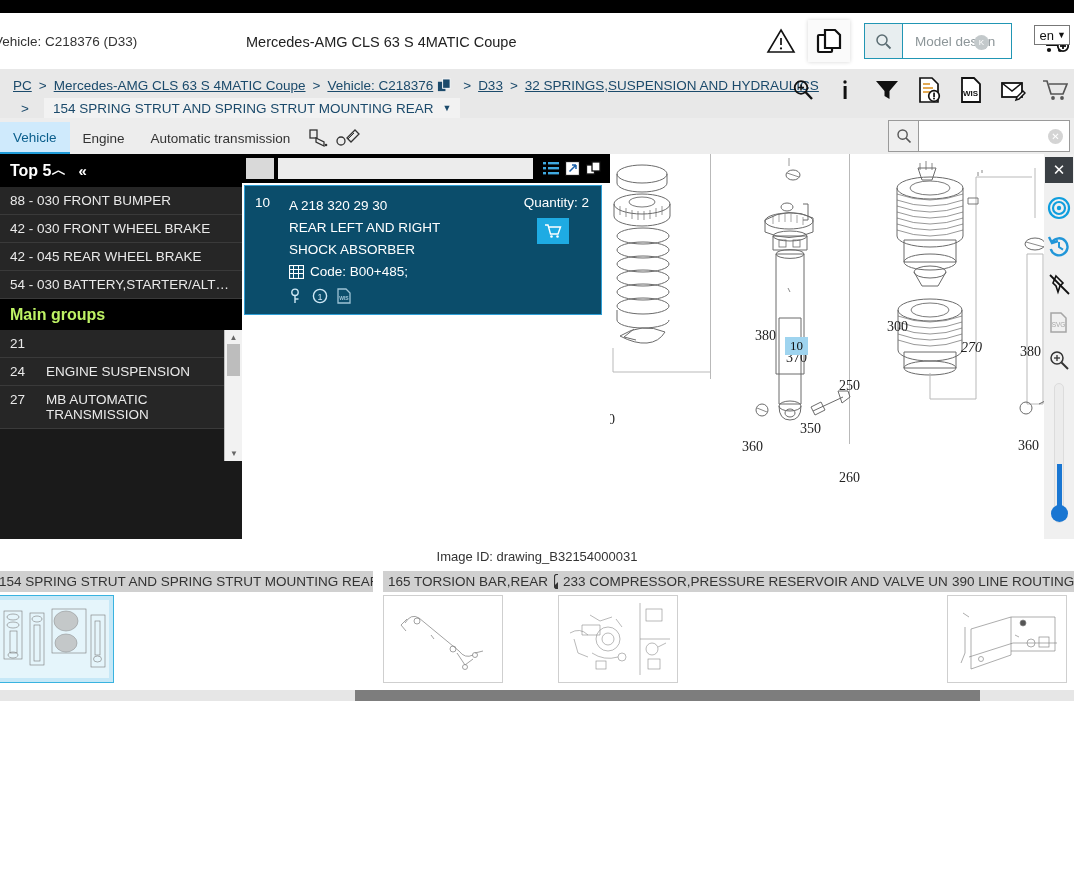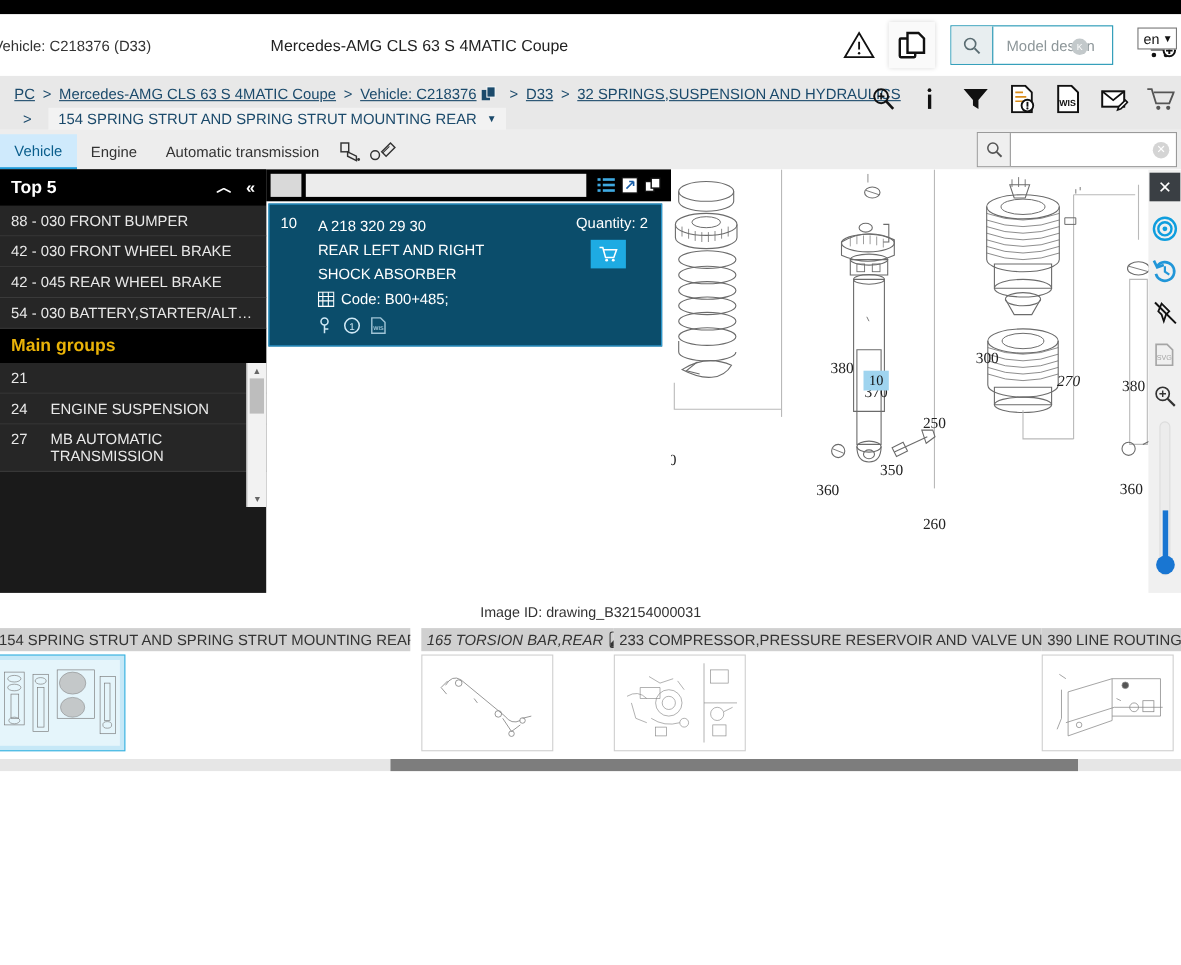--- a/index.html
+++ b/index.html
@@ -100,30 +100,30 @@
   .ts-clear { position:absolute; right:6px; width:15px; height:15px; border-radius:50%;
     background:#d4d4d4; color:#fff; font-size:10px; display:flex; align-items:center; justify-content:center;}
 
   
   .body-row { display:flex; height:385px; position:relative; }
 
   
   .sidebar { width:242px; background:#1a1a1a; position:relative; }
   .side-head {
     background:#000; color:#fff; font-size:16px; font-weight:bold;
-    padding:8px 10px; display:flex; align-items:center; justify-content:space-between;
+    padding:8px 10px; display:flex; align-items:center; justify-content:flex-start;
     height:33px;
   }
   .side-head .sh-ic { display:flex; gap:12px; align-items:center; font-size:15px;}
   .side-item {
     color:#e9e9e9; font-size:13.5px; padding:6px 10px; border-bottom:1px solid #3a3a3a;
     background:#262626; white-space:nowrap; overflow:hidden; text-overflow:ellipsis;
   }
   .side-head2 {
-    background:#000; color:#eab308; font-size:16px; font-weight:bold;
+    background:#000; color:#bef264; font-size:16px; font-weight:bold;
     padding:7px 10px; height:31px;
   }
   .mg-wrap { position:relative; height:131px; overflow:hidden;}
   .mg-item {
     display:flex; color:#eaeaea; font-size:13.5px; padding:6px 4px 6px 10px;
     border-bottom:1px solid #3a3a3a; background:#262626;
   }
   .mg-num { width:36px; flex:0 0 36px; }
   .mg-lab { flex:1; padding-right:26px; }
   .mg-scroll {
@@ -695,21 +695,21 @@
             <ellipse cx="68" cy="22" rx="12" ry="10" fill="#bdbdbd" opacity="0.8"></ellipse>
             <ellipse cx="68" cy="44" rx="11" ry="9" fill="#bdbdbd" opacity="0.8"></ellipse>
             <rect x="93" y="16" width="14" height="52"></rect>
             <rect x="97" y="22" width="5" height="34"></rect>
             <ellipse cx="99.5" cy="60" rx="4" ry="3"></ellipse>
           </g>
         </svg>
       </div>
     </div>
 
-    <div class="thumb-col" style="left:383px; width:175px;font-style:italic;">
+    <div class="thumb-col" style="left:383px; width:175px;">
       <div class="thumb-title">
         <span>165 TORSION BAR,REAR</span>
         <span class="edit">
           <svg width="15" height="15" viewBox="0 0 15 15">
               <path d="M1 11 L9 3 L12 6 L4 14 L1 14 Z" fill="#333"></path>
               <rect x="0.5" y="0.5" width="14" height="14" rx="2" fill="none" stroke="#333" stroke-width="1.2"></rect>
             </svg>
         </span>
       </div>
       <div class="thumb-img">

